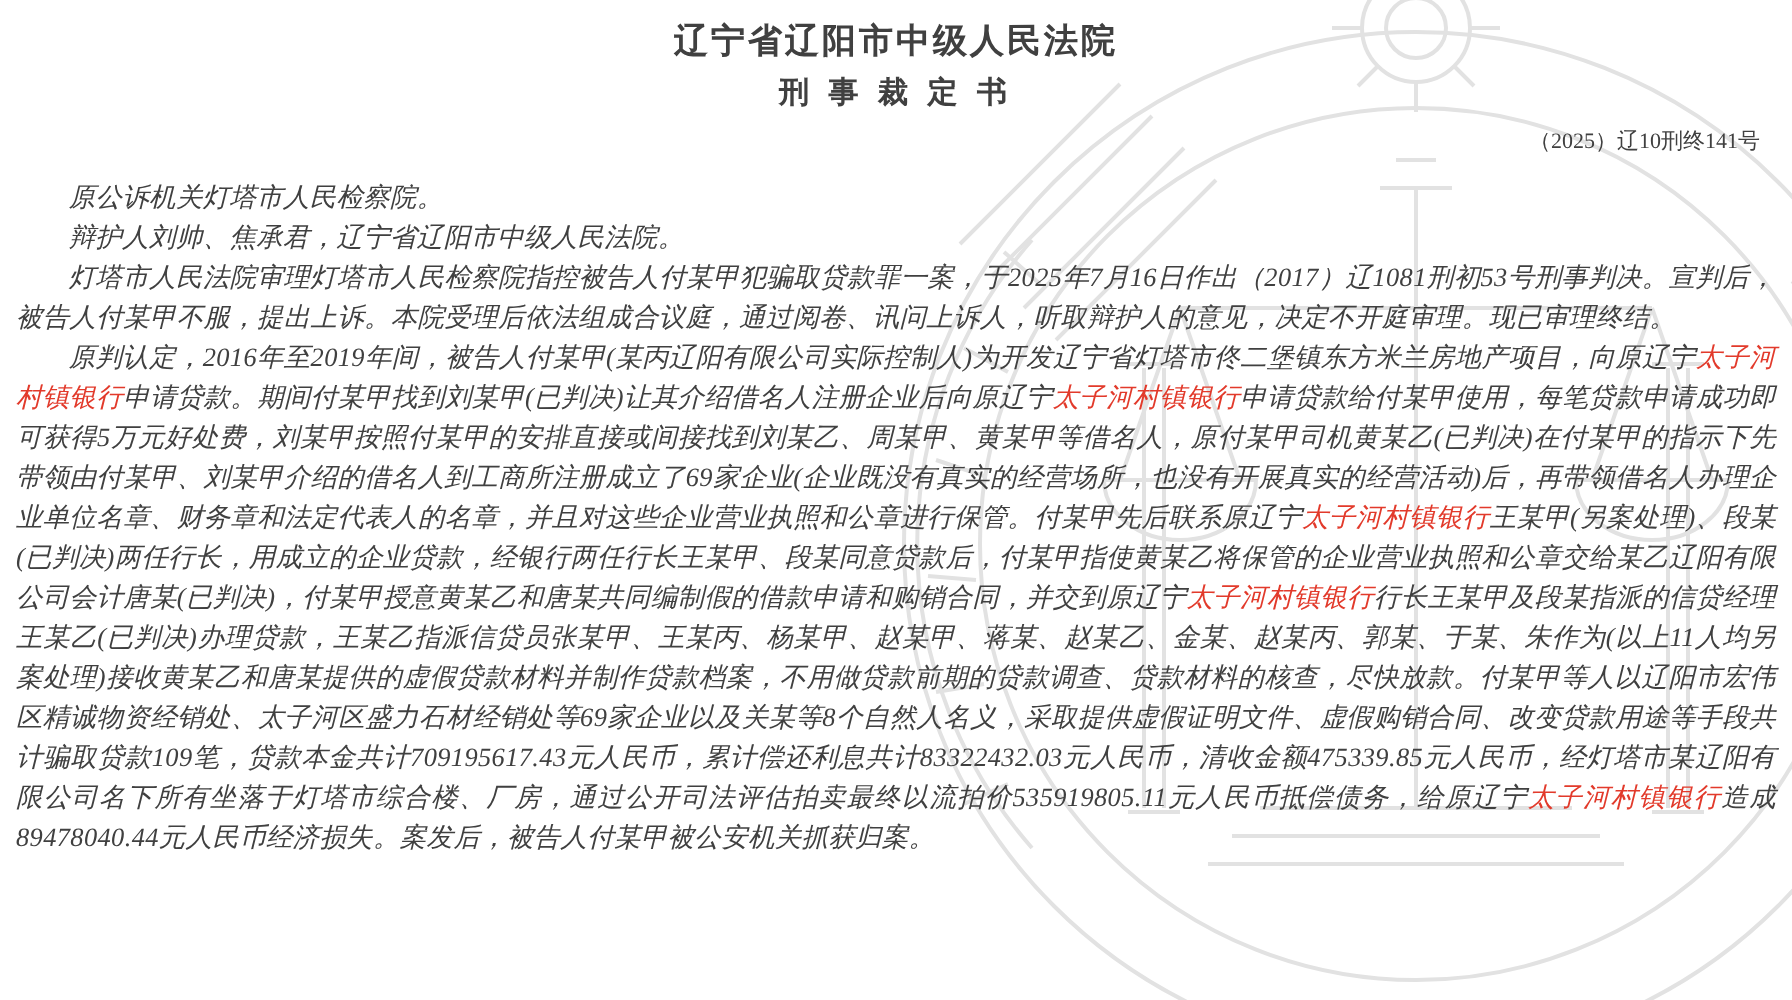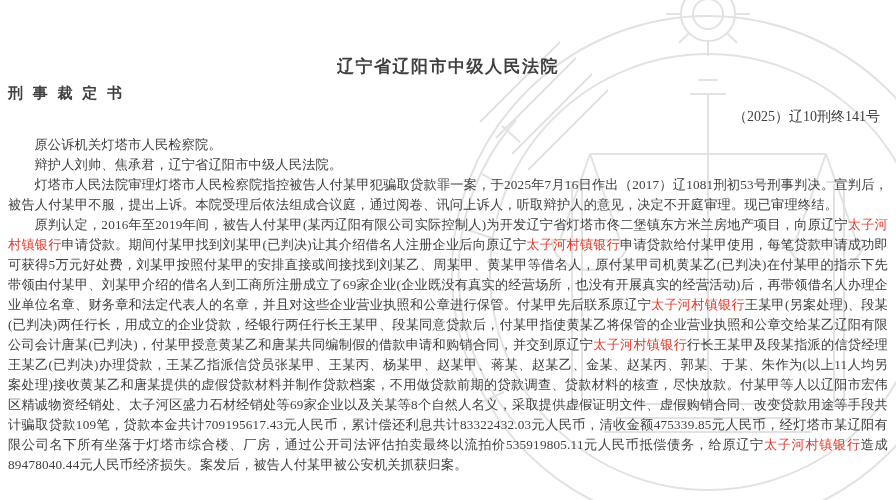--- a/index.html
+++ b/index.html
@@ -28,47 +28,47 @@
     width: 575px;
     height: 575px;
     color: var(--watermark-color);
     pointer-events: none;
     z-index: 0;
   }
   .page {
     position: relative;
     z-index: 1;
     padding: 10px 8px 0 8px;
-    margin-top: 46px;
   }
   .court-name {
     margin: 0;
     text-align: center;
     font-size: 17px;
     font-weight: bold;
     letter-spacing: 1.5px;
     line-height: 22px;
   }
   .doc-type {
     margin: 5px 0 0 0;
-    text-align: left;
+    text-align: center;
     font-size: 15px;
     font-weight: bold;
     letter-spacing: 3px;
     line-height: 20px;
   }
   .case-number {
     margin-top: 5px;
     text-align: right;
-    font-size: 14px;
+    font-size: 11px;
     line-height: 18px;
     padding-right: 8px;
   }
   .body-text {
     margin-top: 9px;
+    font-style: italic;
   }
   .body-text p {
     margin: 0;
     font-size: 13.2px;
     line-height: 20px;
     text-align: justify;
     text-indent: 2em;
     letter-spacing: 0.2px;
   }
   .hl {

